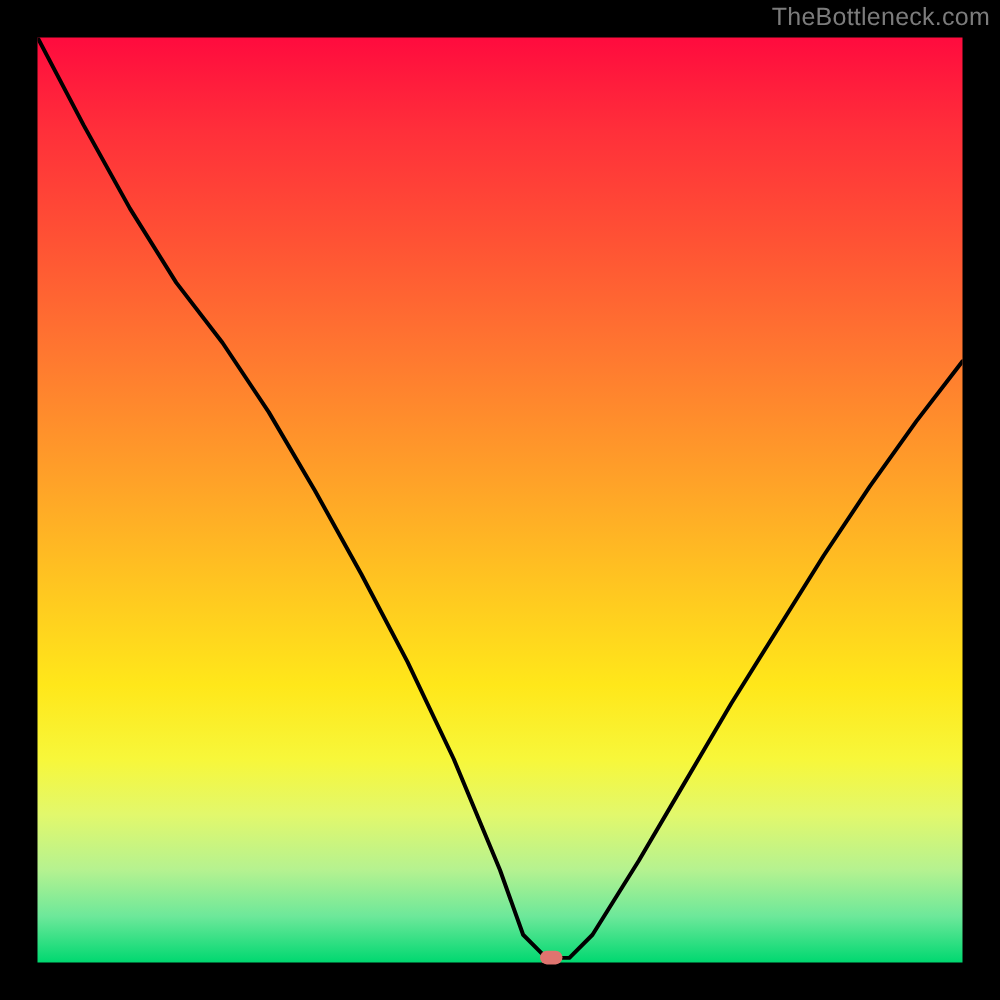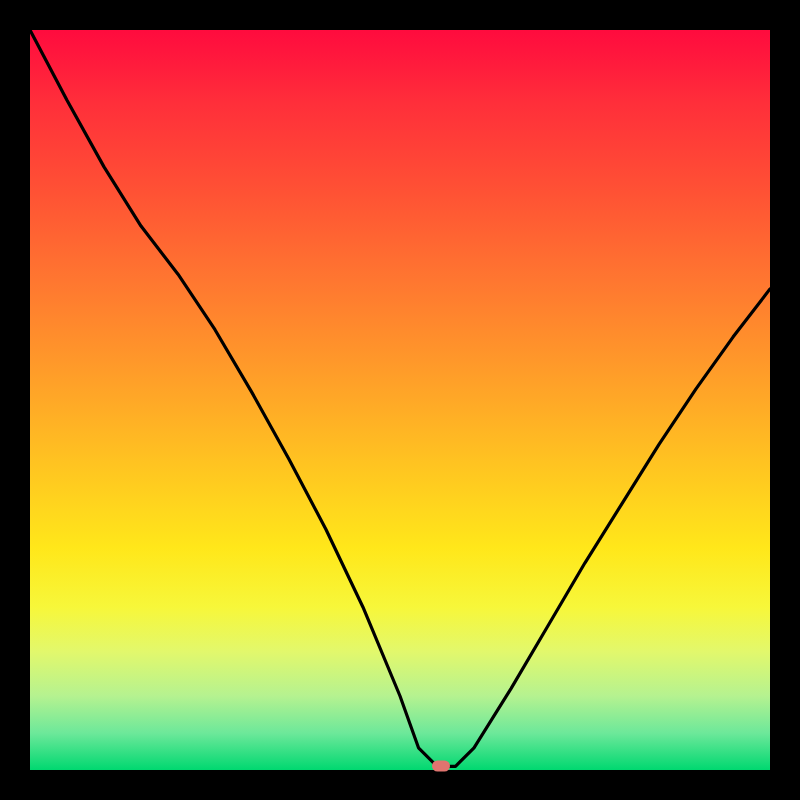--- a/index.html
+++ b/index.html
@@ -61,19 +61,20 @@
     color: #7c7c7c;
     font-size: 20px;
     font-weight: 500;
     letter-spacing: 0.2px;
   }
 </style>
 </head>
 <body>
 
 <div class="frame">
+  <div class="watermark">TheBottleneck.com</div>
   <div class="plot">
     <svg class="curve" viewBox="0 0 740 740" preserveAspectRatio="none">
       <path id="curve-path" fill="none" stroke="#000" stroke-width="3.2" stroke-linejoin="round" stroke-linecap="round" d="M0.00 0.00 L37.00 70.30 L74.00 136.90 L111.00 196.10 L148.00 244.20 L185.00 299.70 L222.00 362.60 L259.00 429.20 L296.00 499.50 L333.00 577.20 L370.00 666.00 L388.50 717.80 L407.00 736.30 L425.50 736.30 L444.00 717.80 L481.00 658.60 L518.00 595.70 L555.00 532.80 L592.00 473.60 L629.00 414.40 L666.00 358.90 L703.00 307.10 L740.00 259.00"></path>
     </svg>
     <div id="marker" class="marker" style="left: 410.7px; top: 736.3px;"></div>
   </div>
 </div>
 
 </body></html>

